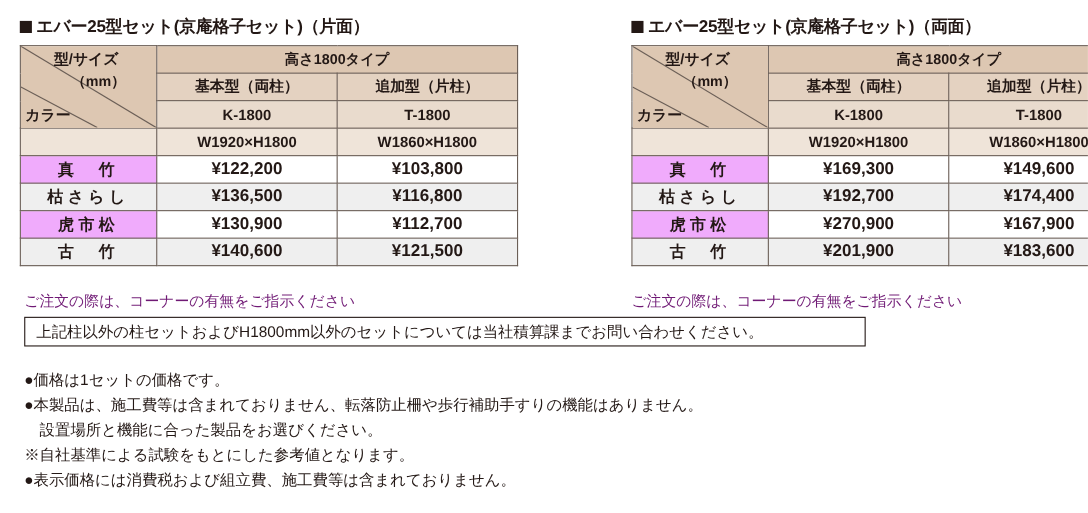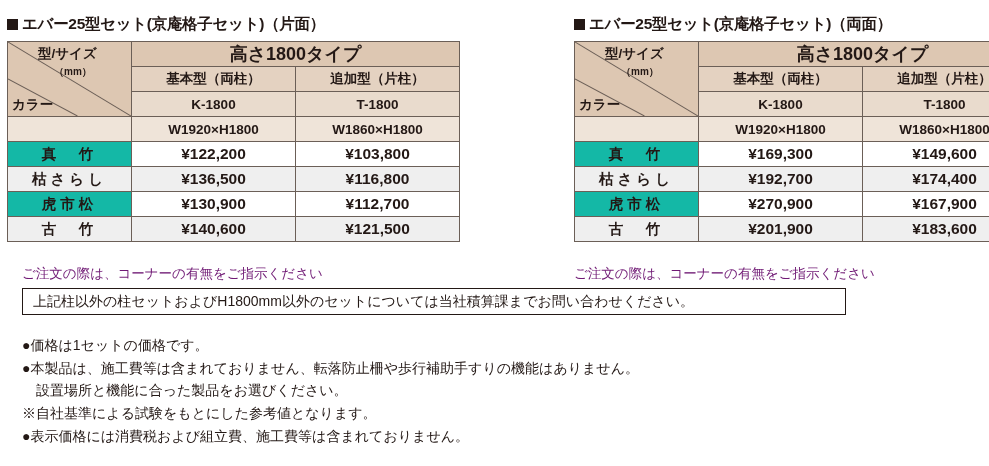--- a/index.html
+++ b/index.html
@@ -17,21 +17,21 @@
   .page {
     position: relative;
     width: 989px;
     height: 466px;
   }
   .panel {
     position: absolute;
     top: 14px;
     width: 452px;
   }
-  .panel-left { left: 7px; }
+  .panel-left { left: 18px; }
   .panel-right { left: 574px; }
 
   .panel-title {
     display: flex;
     align-items: center;
     font-size: 15.5px;
     font-weight: bold;
     letter-spacing: -0.3px;
     margin-bottom: 6px;
     white-space: nowrap;
@@ -79,57 +79,57 @@
   }
   .corner-cell .lbl-type {
     position: absolute;
     top: 3px; left: 30px;
     font-size: 13.5px;
     font-weight: bold;
   }
   .corner-cell .lbl-mm {
     position: absolute;
     top: 23px; left: 46px;
-    font-size: 10px;
+    font-size: 13px;
     font-weight: bold;
   }
   .corner-cell .lbl-color {
     position: absolute;
     bottom: 2px; left: 4px;
     font-size: 13.5px;
     font-weight: bold;
   }
 
-  .type-sub { height: 26px; font-size: 18px; }
+  .type-sub { height: 26px; font-size: 13px; }
   .model-row { height: 22px; font-size: 13.5px; }
   .size-row  { height: 22px; font-size: 13.5px; }
 
   .row-color {
-    background: #14b8a6;
+    background: #f0abfc;
     font-size: 14.5px;
     letter-spacing: 4px;
   }
   .row-alt .row-color, .row-alt td { background: #efefef; }
   .price-cell { font-size: 15.5px; background: #ffffff; }
   .row-alt .price-cell { background: #efefef; }
 
   .note-red {
     position: absolute;
     font-size: 13.5px;
     color: #701a75;
     white-space: nowrap;
   }
   .note-red-left  { left: 22px;  top: 265px; }
   .note-red-right { left: 574px; top: 265px; }
 
   .box-note {
     position: absolute;
     left: 22px;
     top: 288px;
-    width: 824px;
+    width: 765px;
     height: 27px;
     border: 1px solid #231815;
     box-sizing: border-box;
     display: flex;
     align-items: center;
     padding-left: 10px;
     font-size: 14px;
   }
 
   .bullets {

